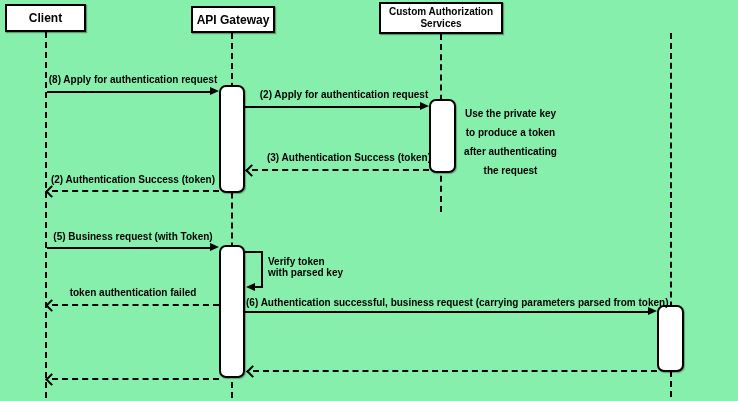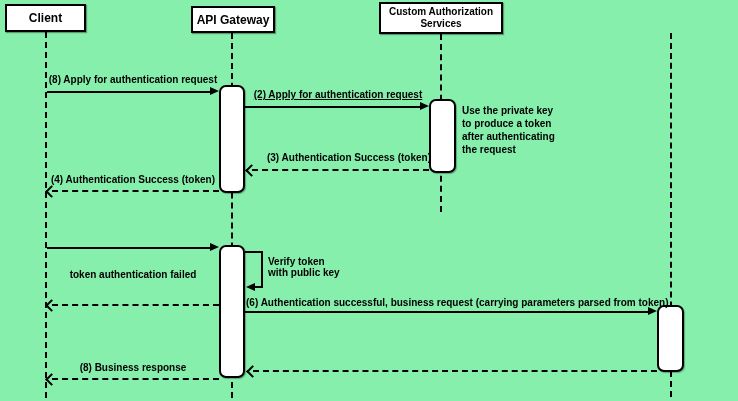--- a/index.html
+++ b/index.html
@@ -29,22 +29,22 @@
   .ah-right{position:absolute;width:0;height:0;border-top:4.5px solid transparent;
     border-bottom:4.5px solid transparent;border-left:9px solid #000;z-index:3;}
   .ah-left{position:absolute;width:0;height:0;border-top:4.5px solid transparent;
     border-bottom:4.5px solid transparent;border-right:9px solid #000;z-index:3;}
   .ah-open-left{position:absolute;width:7px;height:7px;border-left:2px solid #000;
     border-bottom:2px solid #000;transform:rotate(45deg);z-index:3;}
   
   .mlabel{position:absolute;font-weight:bold;font-size:10px;line-height:11px;
     text-align:center;white-space:nowrap;z-index:4;}
   .mlabel.left{text-align:left;white-space:pre-line;}
-  .note{position:absolute;font-weight:bold;font-size:10px;line-height:13px;
-    text-align:left;z-index:4;width:97px;}
+  .note{position:absolute;font-weight:bold;font-size:10px;line-height:19px;
+    text-align:center;z-index:4;width:97px;}
 </style>
 </head>
 <body>
 
 <div class="canvas">
 
   <div class="lifeline" style="left:45px;top:32px;height:366px;"></div>
   <div class="lifeline" style="left:231px;top:33px;height:365px;"></div>
   <div class="lifeline" style="left:440px;top:34px;height:178px;"></div>
   <div class="lifeline" style="left:670px;top:33px;height:364px;"></div>
@@ -63,50 +63,50 @@
   <div class="act" style="left:429px;top:99px;width:27px;height:74px;"></div>
   <div class="act" style="left:219px;top:245px;width:26px;height:133px;"></div>
   <div class="act" style="left:657px;top:305px;width:27px;height:67px;"></div>
 
   <div class="line" style="left:47px;top:91px;width:163px;"></div>
   <div class="ah-right" style="left:210px;top:87px;"></div>
   <div class="mlabel" style="left:40px;top:74px;width:186px;">(8) Apply for authentication request</div>
 
   <div class="line" style="left:245px;top:106px;width:175px;"></div>
   <div class="ah-right" style="left:420px;top:102px;"></div>
-  <div class="mlabel" style="left:246px;top:89px;width:184px;text-decoration:underline;">(2) Apply for authentication request</div>
+  <div class="mlabel" style="left:252px;top:89px;width:184px;">(2) Apply for authentication request</div>
 
   <div class="note" style="left:462px;top:104px;">Use the private key to produce a token after authenticating the request</div>
 
   <div class="line dashed" style="left:252px;top:169px;width:177px;"></div>
   <div class="ah-open-left" style="left:247px;top:166px;"></div>
   <div class="mlabel" style="left:246px;top:152px;width:184px;margin-left:11px;">(3) Authentication Success (token)</div>
 
   <div class="line dashed" style="left:52px;top:190px;width:167px;"></div>
   <div class="ah-open-left" style="left:47px;top:187px;"></div>
-  <div class="mlabel" style="left:40px;top:174px;width:186px;">(4) Authentication Success (token)</div>
+  <div class="mlabel" style="left:40px;top:174px;width:186px;">(2) Authentication Success (token)</div>
 
   <div class="line" style="left:47px;top:247px;width:163px;"></div>
   <div class="ah-right" style="left:210px;top:243px;"></div>
+  <div class="mlabel" style="left:40px;top:231px;width:186px;">(5) Business request (with Token)</div>
 
   <div class="line" style="left:245px;top:251px;width:18px;"></div>
   <div class="vline" style="left:261px;top:251px;height:37px;"></div>
   <div class="line" style="left:255px;top:286px;width:8px;"></div>
   <div class="ah-left" style="left:246px;top:283px;"></div>
   <div class="mlabel left" style="left:268px;top:256px;">Verify token
-with public key</div>
+with parsed key</div>
 
   <div class="line dashed" style="left:52px;top:304px;width:167px;"></div>
   <div class="ah-open-left" style="left:47px;top:301px;"></div>
-  <div class="mlabel" style="left:40px;top:269px;width:186px;">token authentication failed</div>
+  <div class="mlabel" style="left:40px;top:287px;width:186px;">token authentication failed</div>
 
   <div class="line" style="left:245px;top:311px;width:403px;"></div>
   <div class="ah-right" style="left:648px;top:307px;"></div>
   <div class="mlabel" style="left:246px;top:297px;width:340px;">(6) Authentication successful, business request (carrying parameters parsed from token)</div>
 
   <div class="line dashed" style="left:253px;top:370px;width:404px;"></div>
   <div class="ah-open-left" style="left:248px;top:367px;"></div>
 
   <div class="line dashed" style="left:52px;top:378px;width:167px;"></div>
   <div class="ah-open-left" style="left:47px;top:375px;"></div>
-  <div class="mlabel" style="left:40px;top:362px;width:186px;">(8) Business response</div>
 
 </div>
 
 </body></html>

